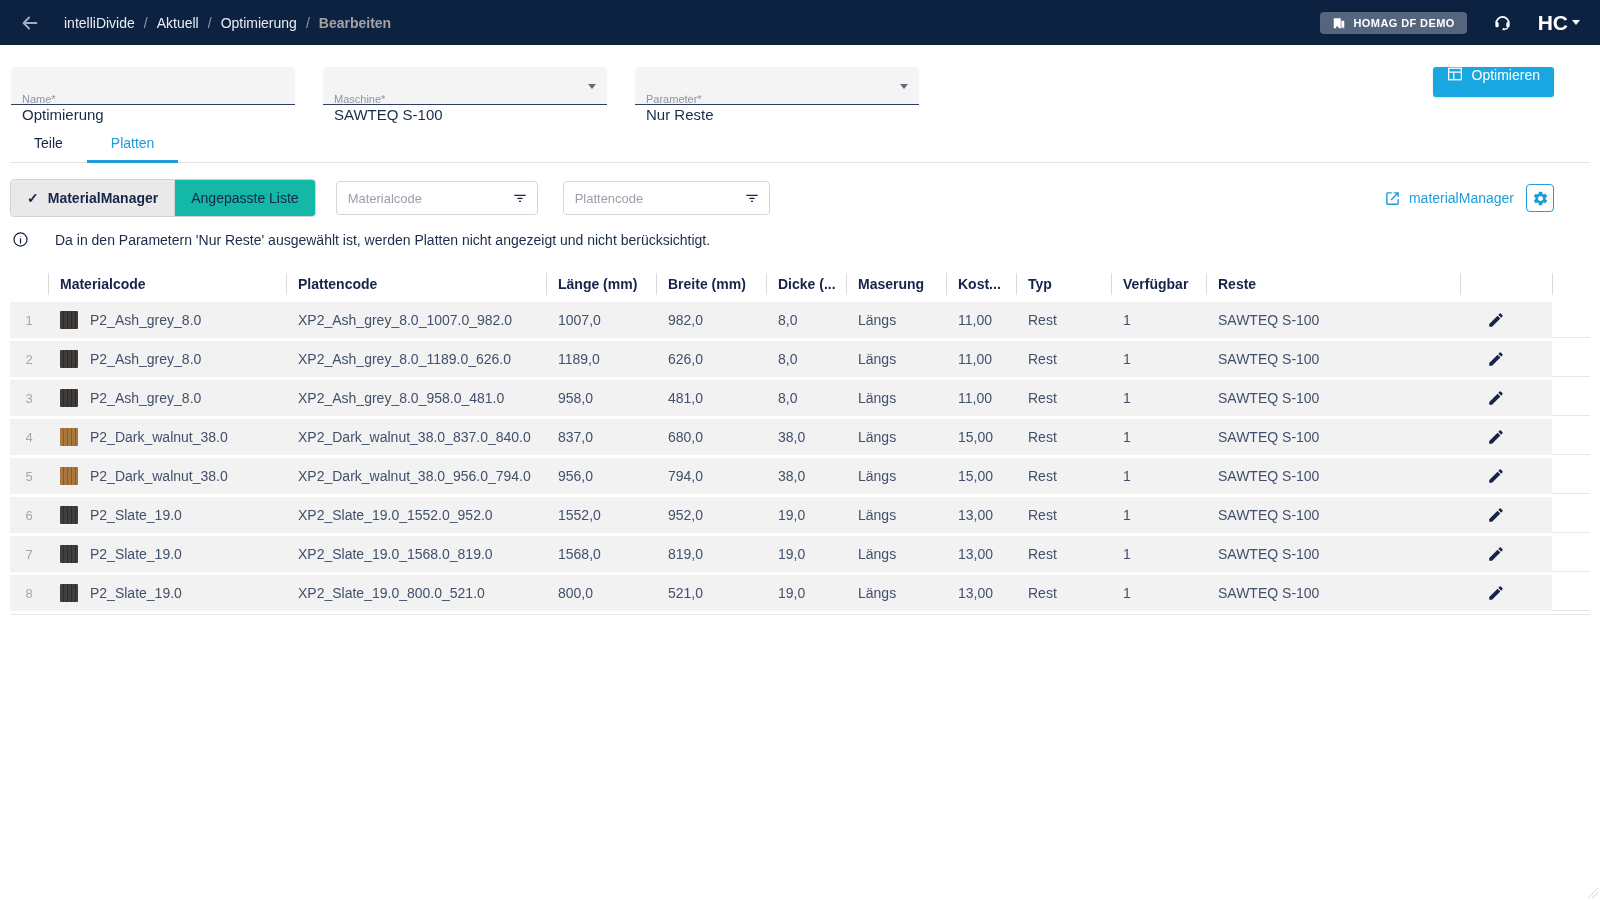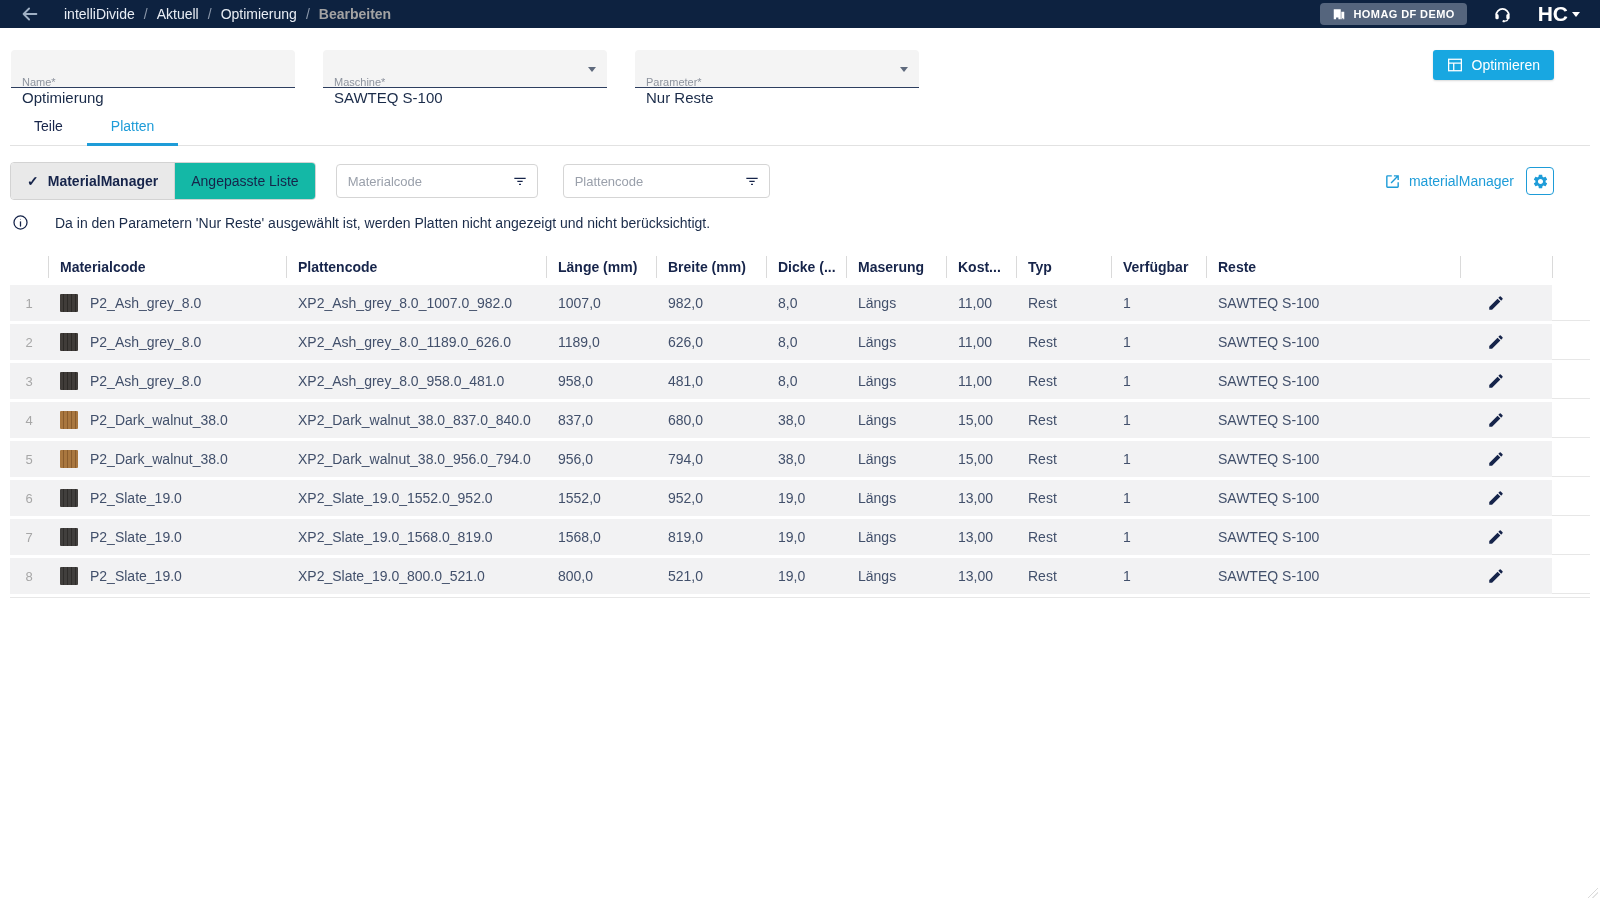--- a/index.html
+++ b/index.html
@@ -1,20 +1,20 @@
 <!DOCTYPE html>
 <html><head>
 <meta charset="utf-8">
 <style>
   * { margin:0; padding:0; box-sizing:border-box; }
   html,body { width:1600px; height:900px; overflow:hidden; background:#fff;
     font-family:"Liberation Sans", sans-serif; color:#16244a; }
 
   
-  .navbar { height:28px; background:#0d2240; display:flex; align-items:center; padding:0 20px 0 16px; }
+  .navbar { height:45px; background:#0d2240; display:flex; align-items:center; padding:0 20px 0 16px; }
   .back-btn { width:28px; height:28px; display:flex; align-items:center; justify-content:center; cursor:pointer; }
   .breadcrumb { display:flex; align-items:center; gap:9px; margin-left:20px; font-size:14px; }
   .crumb { color:#e8edf4; cursor:pointer; }
   .crumb.last { font-weight:bold; color:#a3a3a3; cursor:default; }
   .crumb-sep { color:#8b98ab; }
   .nav-right { margin-left:auto; display:flex; align-items:center; gap:26px; }
   .tenant-chip { display:flex; align-items:center; gap:8px; background:#55657d; border-radius:4px;
     padding:4px 12px; font-size:11px; font-weight:bold; letter-spacing:.4px; color:#fff; cursor:pointer; }
   .headset { display:flex; cursor:pointer; }
   .account { display:flex; align-items:center; gap:4px; cursor:pointer; }
@@ -25,21 +25,21 @@
   .form-row { display:flex; align-items:flex-start; padding:22px 46px 0 11px; }
   .field { width:284px; height:38px; background:#f4f4f4; border-bottom:1px solid #2d3e5f;
     border-radius:4px 4px 0 0; padding:4px 10px 0 11px; position:relative; cursor:text; }
   .field + .field { margin-left:28px; }
   .field .flabel { font-size:11px; color:#8d939e; display:block; line-height:12px;margin-top:22px; }
   .field .fvalue { font-size:15px; color:#1a2b49; line-height:19px; display:block; white-space:nowrap; }
   .field.select { cursor:pointer; }
   .field .caret-g { position:absolute; right:11px; top:17px; width:0; height:0;
     border-left:4px solid transparent; border-right:4px solid transparent; border-top:5px solid #5f6a7d; }
   .btn-optimize { margin-left:auto; height:30px; background:#18a7e1; color:#fff; border:none; border-radius:3px;
-    font-size:14px; display:flex; align-items:center; gap:9px; padding:0 14px; cursor:pointer;
+    font-size:14px; display:flex; gap:9px; padding:0 14px; cursor:pointer;
     font-family:"Liberation Sans", sans-serif; box-shadow:0 1px 2px rgba(0,0,0,.15); }
 
   
   .tabs { display:flex; margin:30px 10px 0 10px; border-bottom:1px solid #e2e2e2; }
   .tab { padding:0 24px 11px 24px; font-size:14px; font-weight:normal; cursor:pointer; position:relative; color:#16244a; }
   .tab.active { color:#1e9cd8; }
   .tab.active::after { content:""; position:absolute; left:0; right:0; bottom:-1px; height:3px; background:#1e9cd8; }
 
   
   .controls { display:flex; align-items:center; margin:16px 46px 0 10px; }

